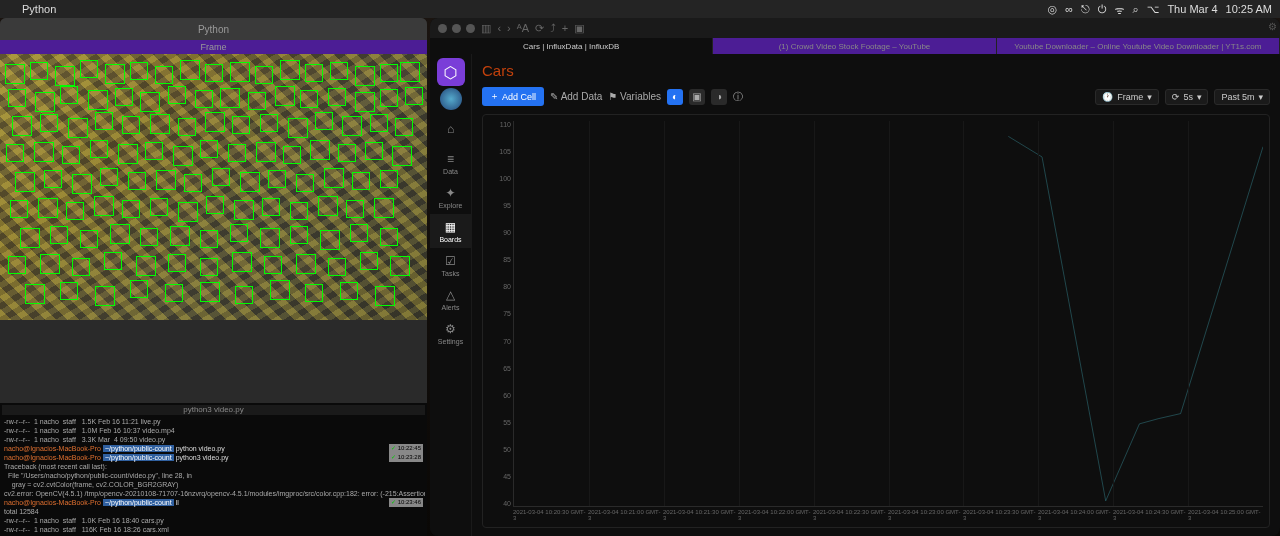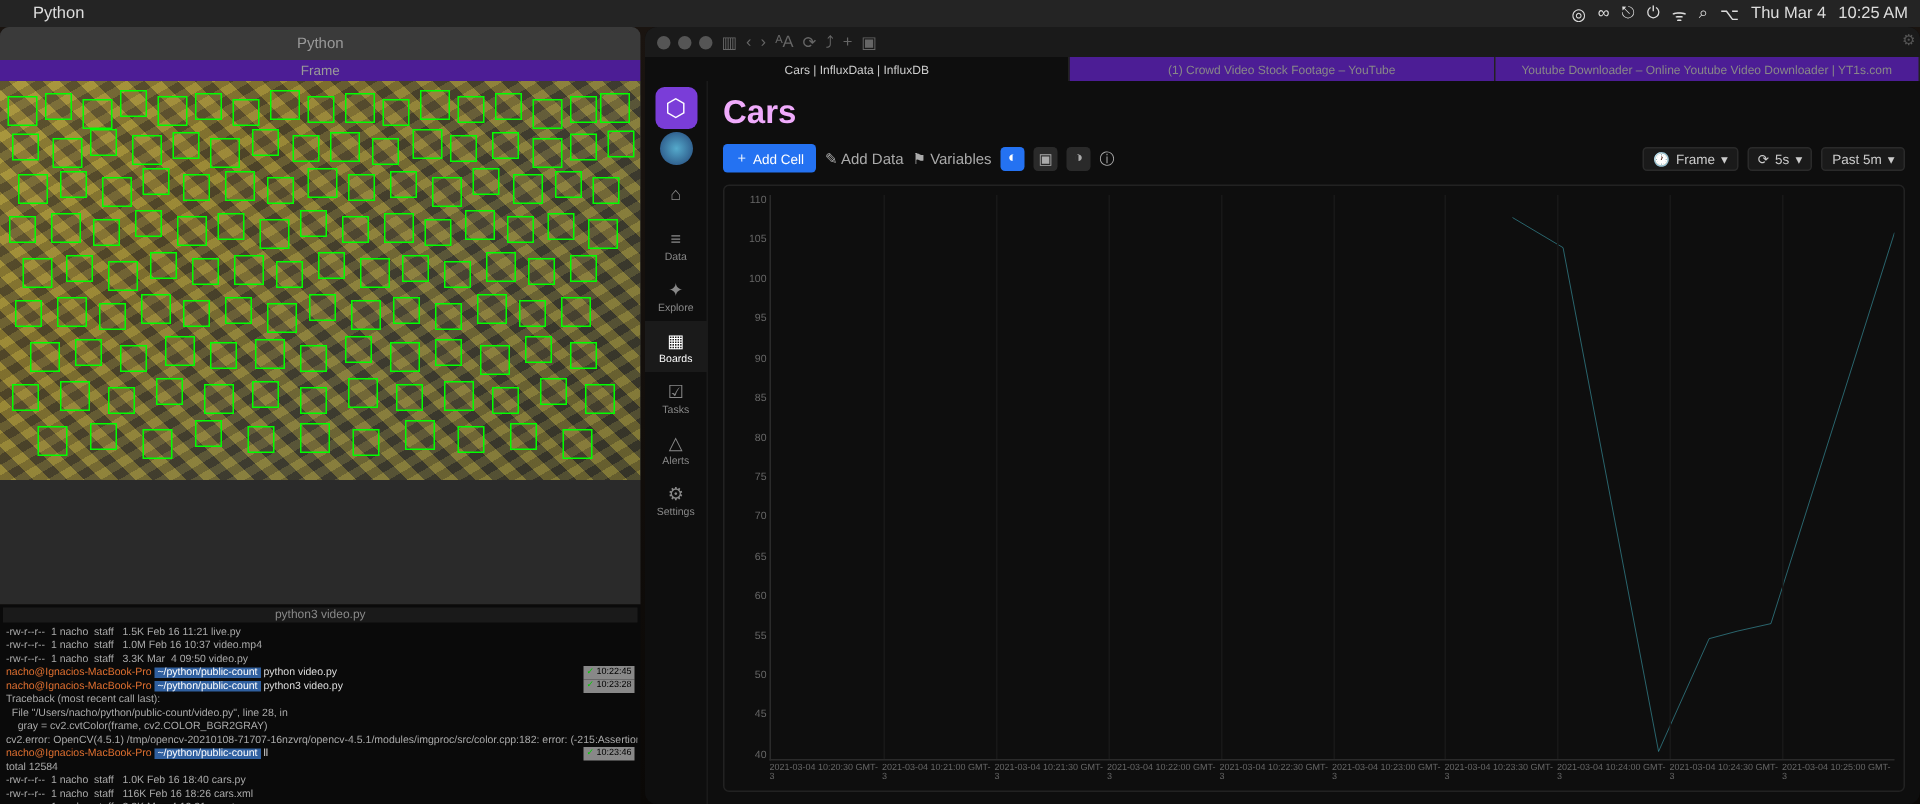--- a/index.html
+++ b/index.html
@@ -33,21 +33,21 @@
 .tab.active{background:#0e0e0e;color:#ccc}
 .app{flex:1;display:flex}
 .sidebar{width:42px;background:#0e0e0e;border-right:1px solid #1a1a1a;display:flex;flex-direction:column;align-items:center;padding-top:4px;gap:2px}
 .sb-logo{width:28px;height:28px;background:#7a3dd8;border-radius:6px;display:flex;align-items:center;justify-content:center;color:#fff;font-size:16px}
 .sb-av{width:22px;height:22px;border-radius:50%;background:radial-gradient(#5ac,#247)}
 .sb-item{width:42px;height:34px;display:flex;flex-direction:column;align-items:center;justify-content:center;color:#888;font-size:7px;gap:2px}
 .sb-item.active{background:#1a1a1a;color:#fff}
 .sb-icon{font-size:12px}
 .main{flex:1;display:flex;flex-direction:column;padding:8px 10px}
 .page-head{display:flex;align-items:center;margin-bottom:8px}
-.page-title{font-size:22px;color:#f0abfc;font-weight:700}
+.page-title{font-size:15px;color:#c2410c;font-weight:400}
 .toolbar{display:flex;align-items:center;gap:6px;margin-bottom:8px}
 .btn{background:#2472f2;color:#fff;padding:3px 8px;border-radius:3px;font-size:9px;display:flex;align-items:center;gap:3px}
 .btn-ghost{background:transparent;color:#aaa;border:none}
 .sq{width:16px;height:16px;border-radius:3px;display:flex;align-items:center;justify-content:center;font-size:10px}
 .sq.blue{background:#2472f2;color:#fff}
 .sq.dark{background:#2a2a2a;color:#aaa}
 .tb-right{margin-left:auto;display:flex;gap:6px}
 .dd{background:#1a1a1a;border:1px solid #2a2a2a;padding:2px 6px;border-radius:3px;font-size:9px;color:#ccc;display:flex;align-items:center;gap:4px}
 .panel{border:1px solid #222;border-radius:4px;padding:6px;flex:1;display:flex;flex-direction:column}
 .panel-title{font-size:9px;color:#aaa;font-weight:600;margin-bottom:4px}

